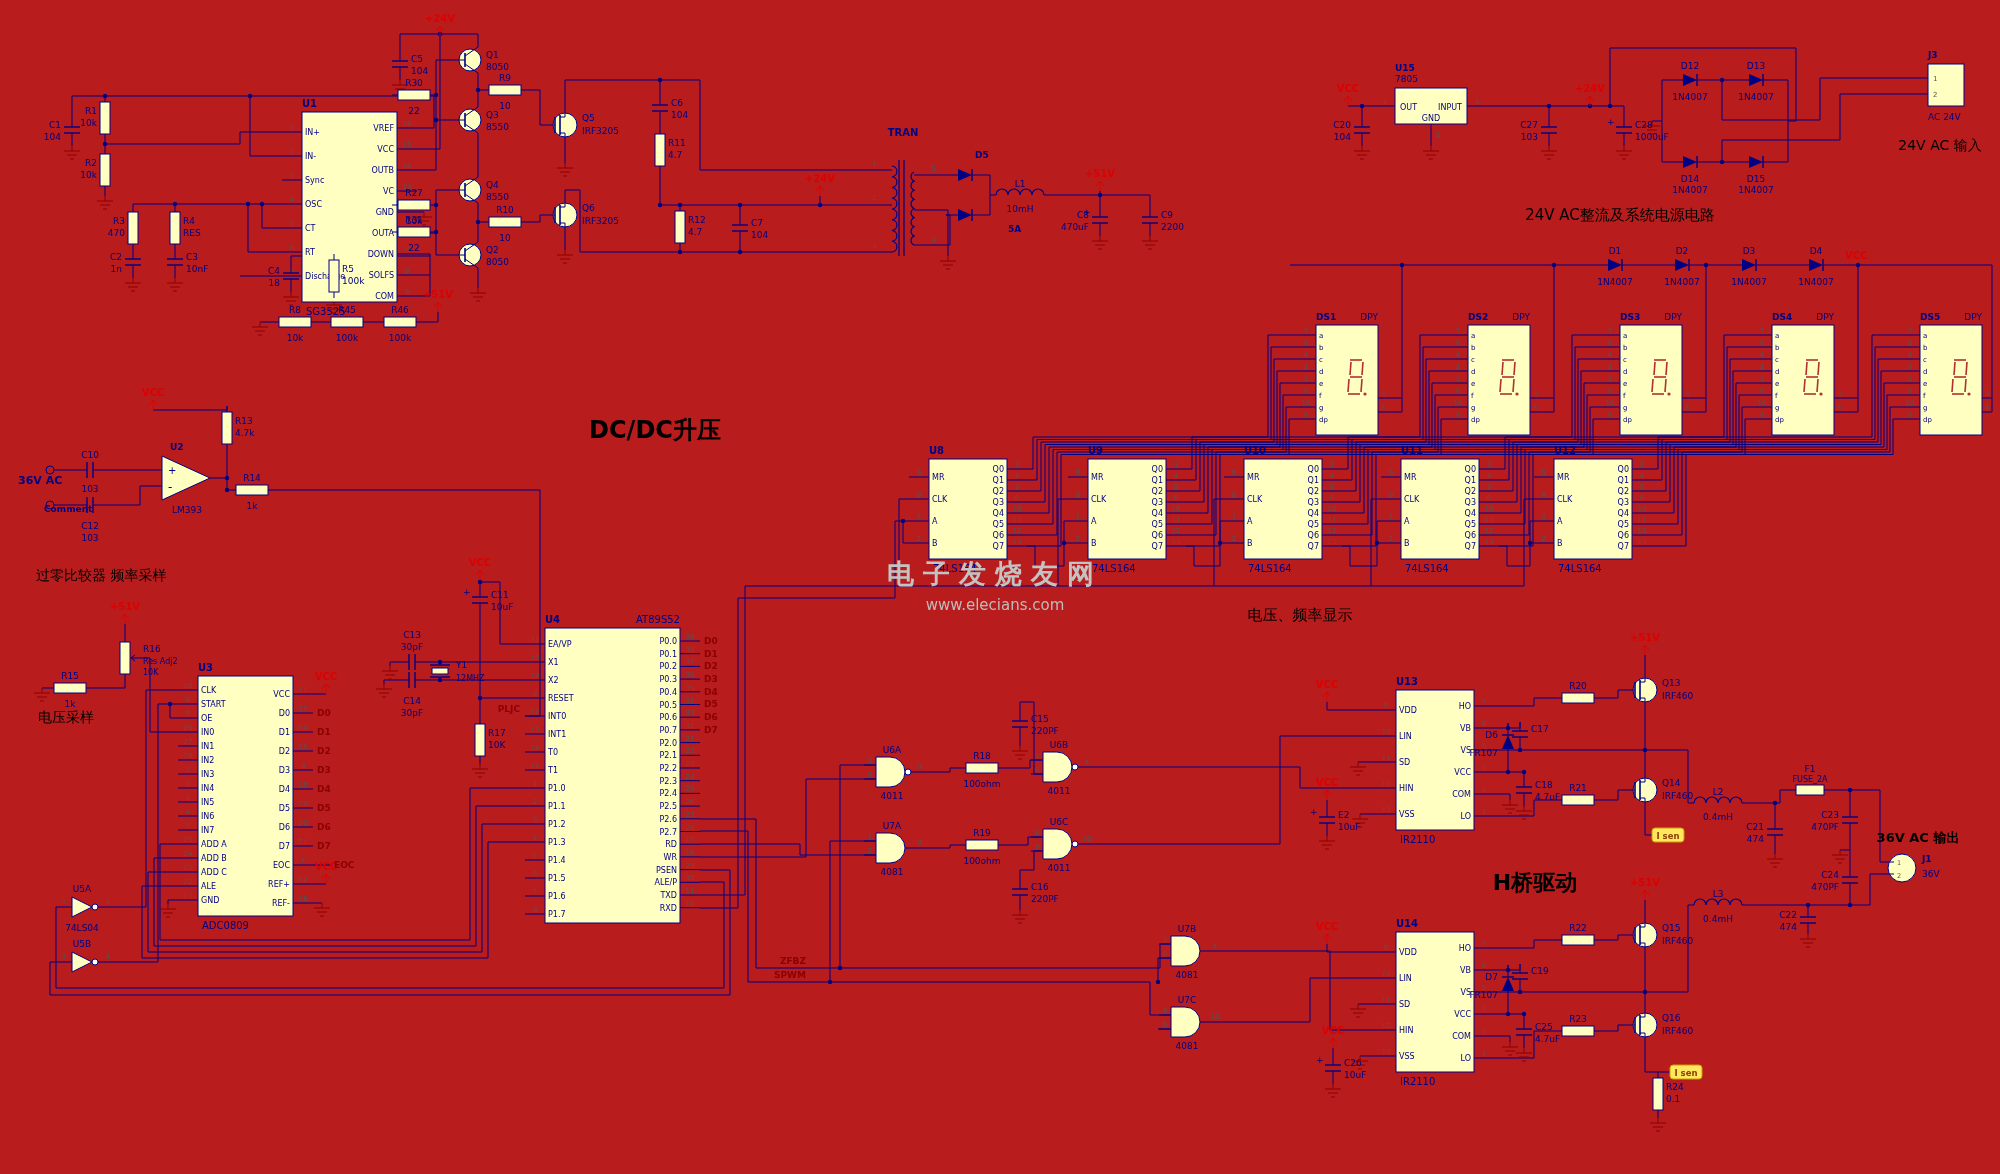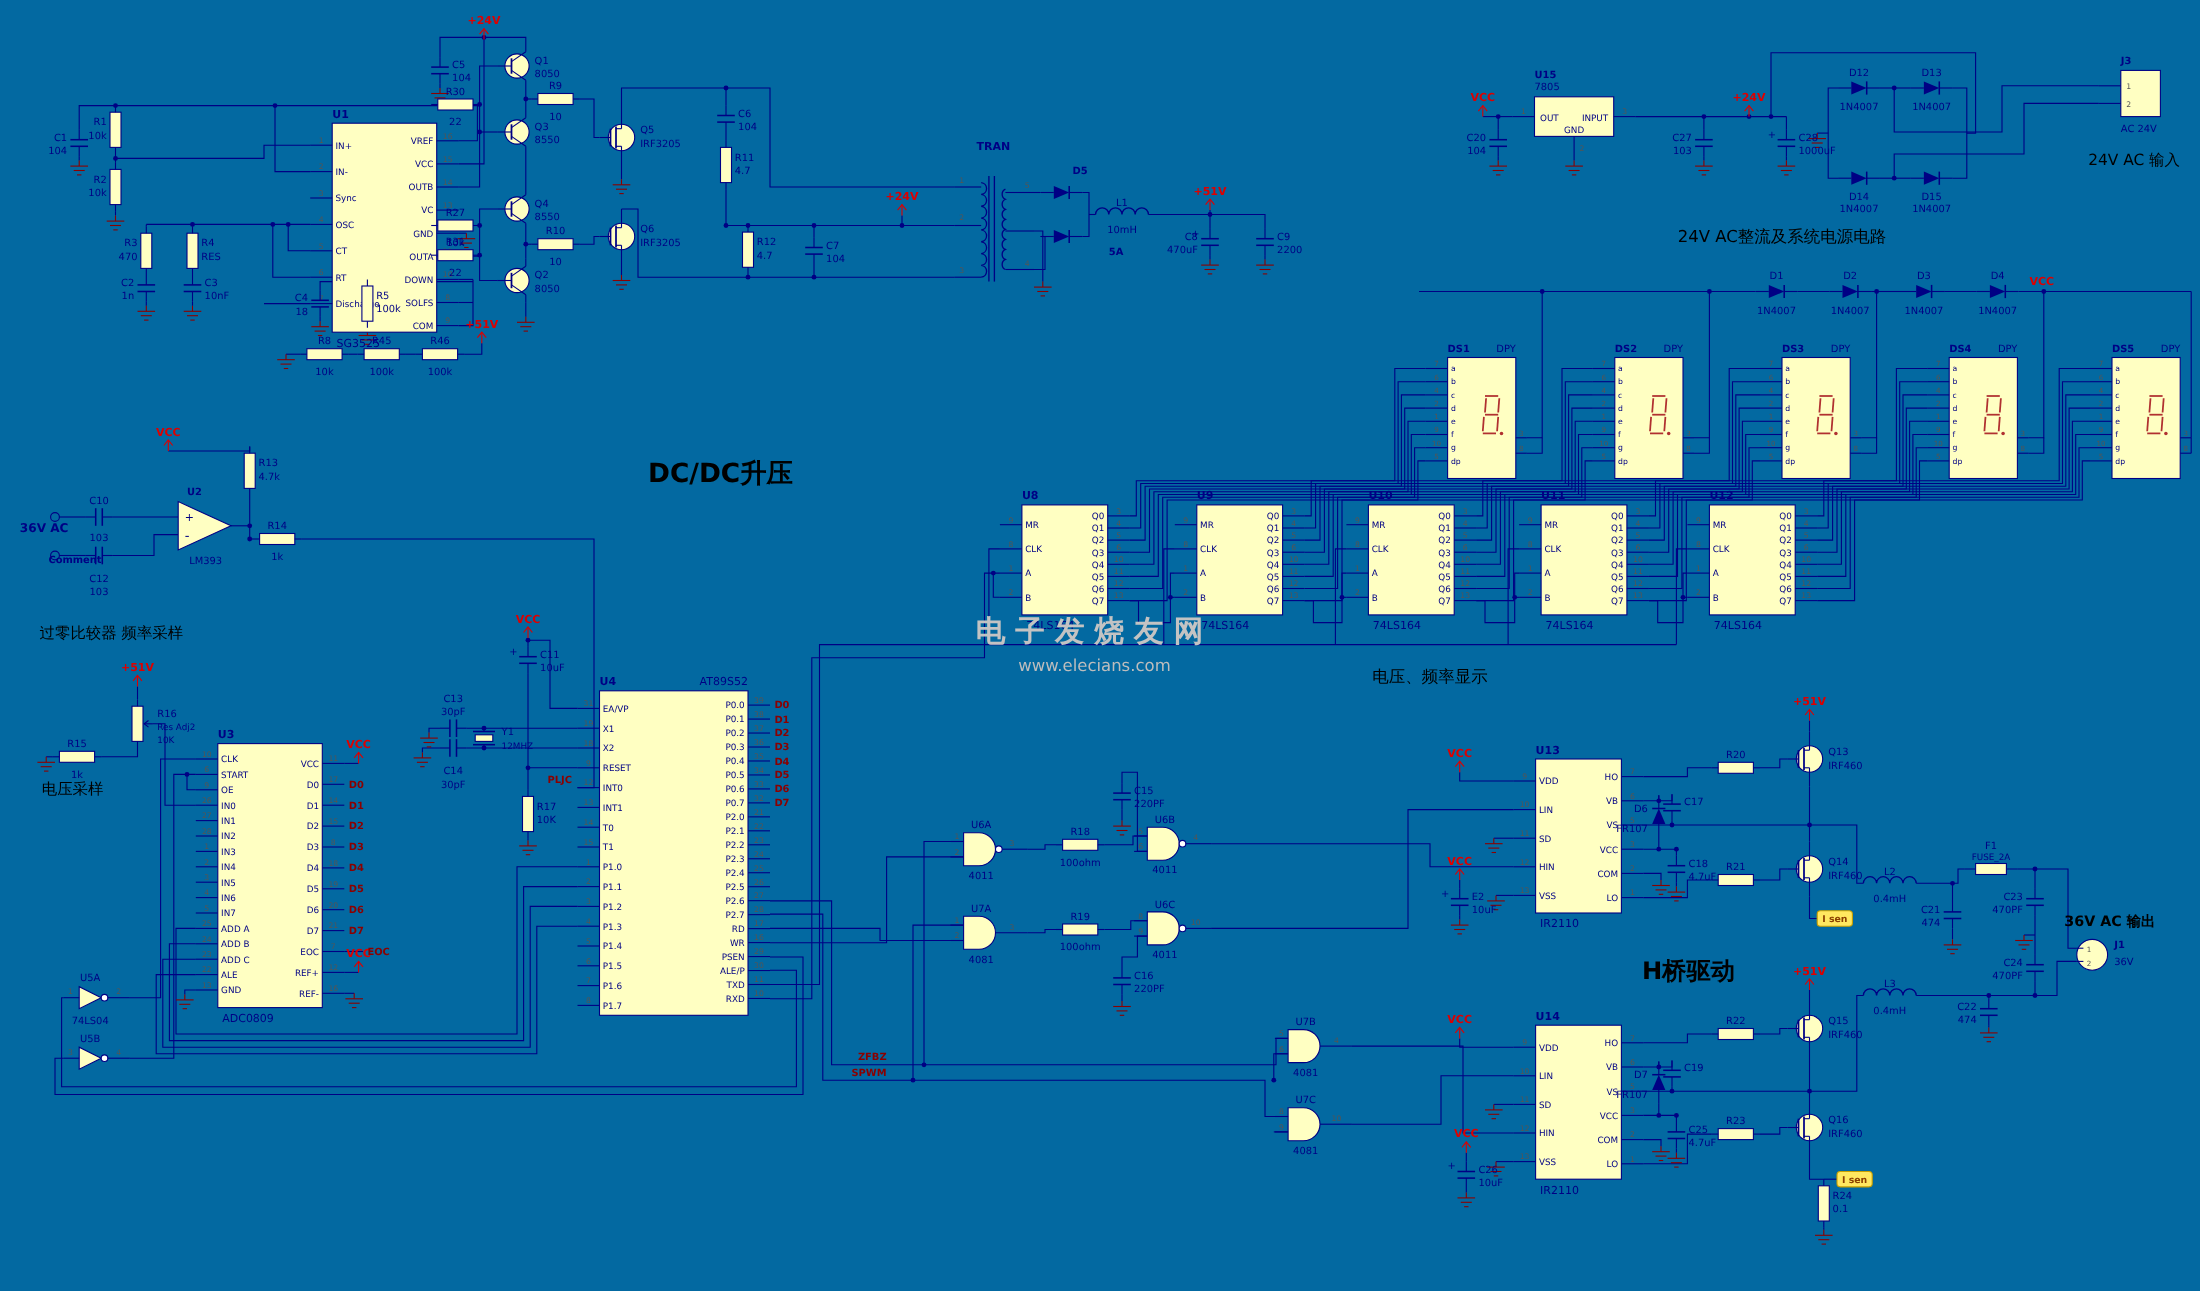--- a/index.html
+++ b/index.html
@@ -1,16 +1,16 @@
 <!DOCTYPE html>
 <html><head>
 <meta charset="utf-8">
 <style>
   html,body{margin:0;padding:0;background:#ffffff;}
-  .stage{position:relative;width:2000px;height:1174px;background:#0369a1;overflow:hidden;
+  .stage{position:relative;width:2000px;height:1174px;background:#b91c1c;overflow:hidden;
          font-family:"DejaVu Sans","Liberation Sans",sans-serif;}
   svg{position:absolute;left:0;top:0;}
   svg text{font-family:"DejaVu Sans","Liberation Sans",sans-serif;}
   .watermark{position:absolute;left:840px;top:556px;width:310px;text-align:center;pointer-events:none;}
   .wm1{font-size:27px;letter-spacing:9px;color:#c3c3c3;font-weight:bold;}
   .wm2{font-size:15px;color:#bdbdbd;margin-top:4px;}
 </style>
 </head>
 <body>
 

